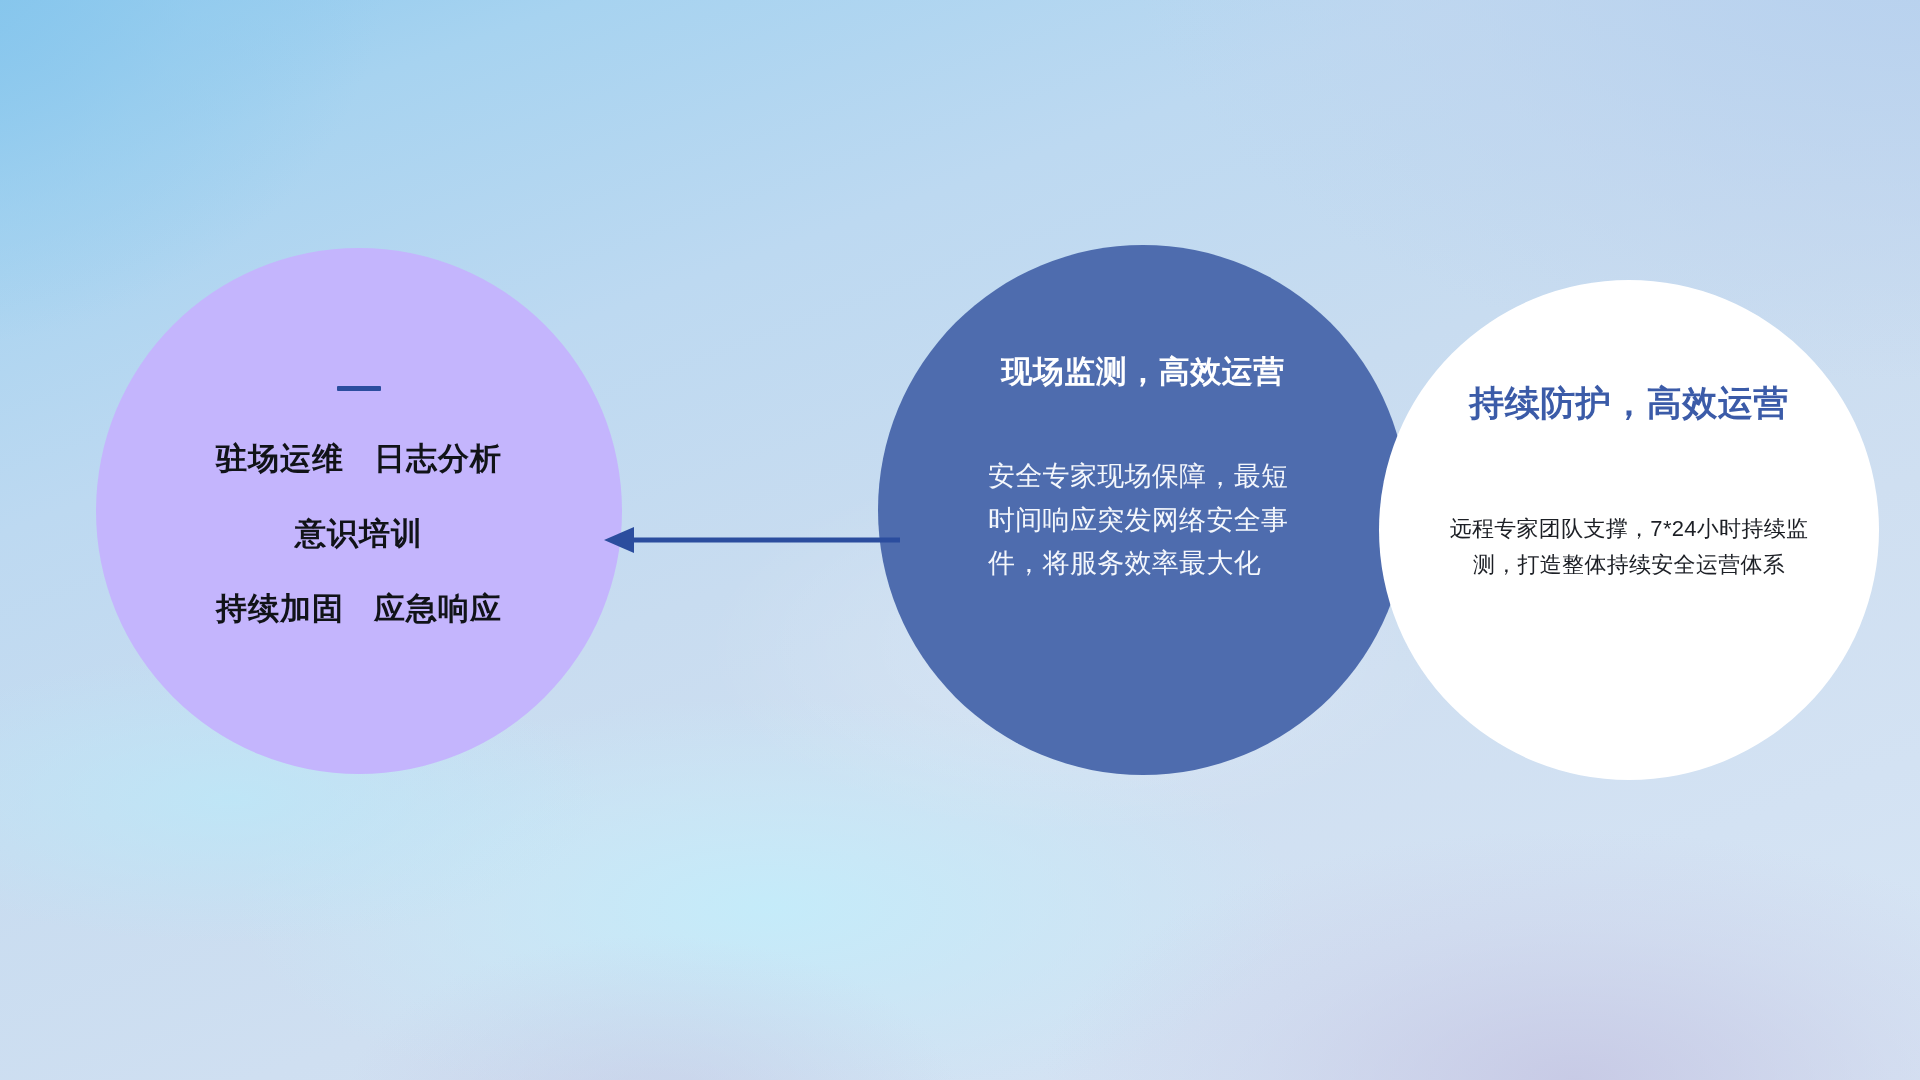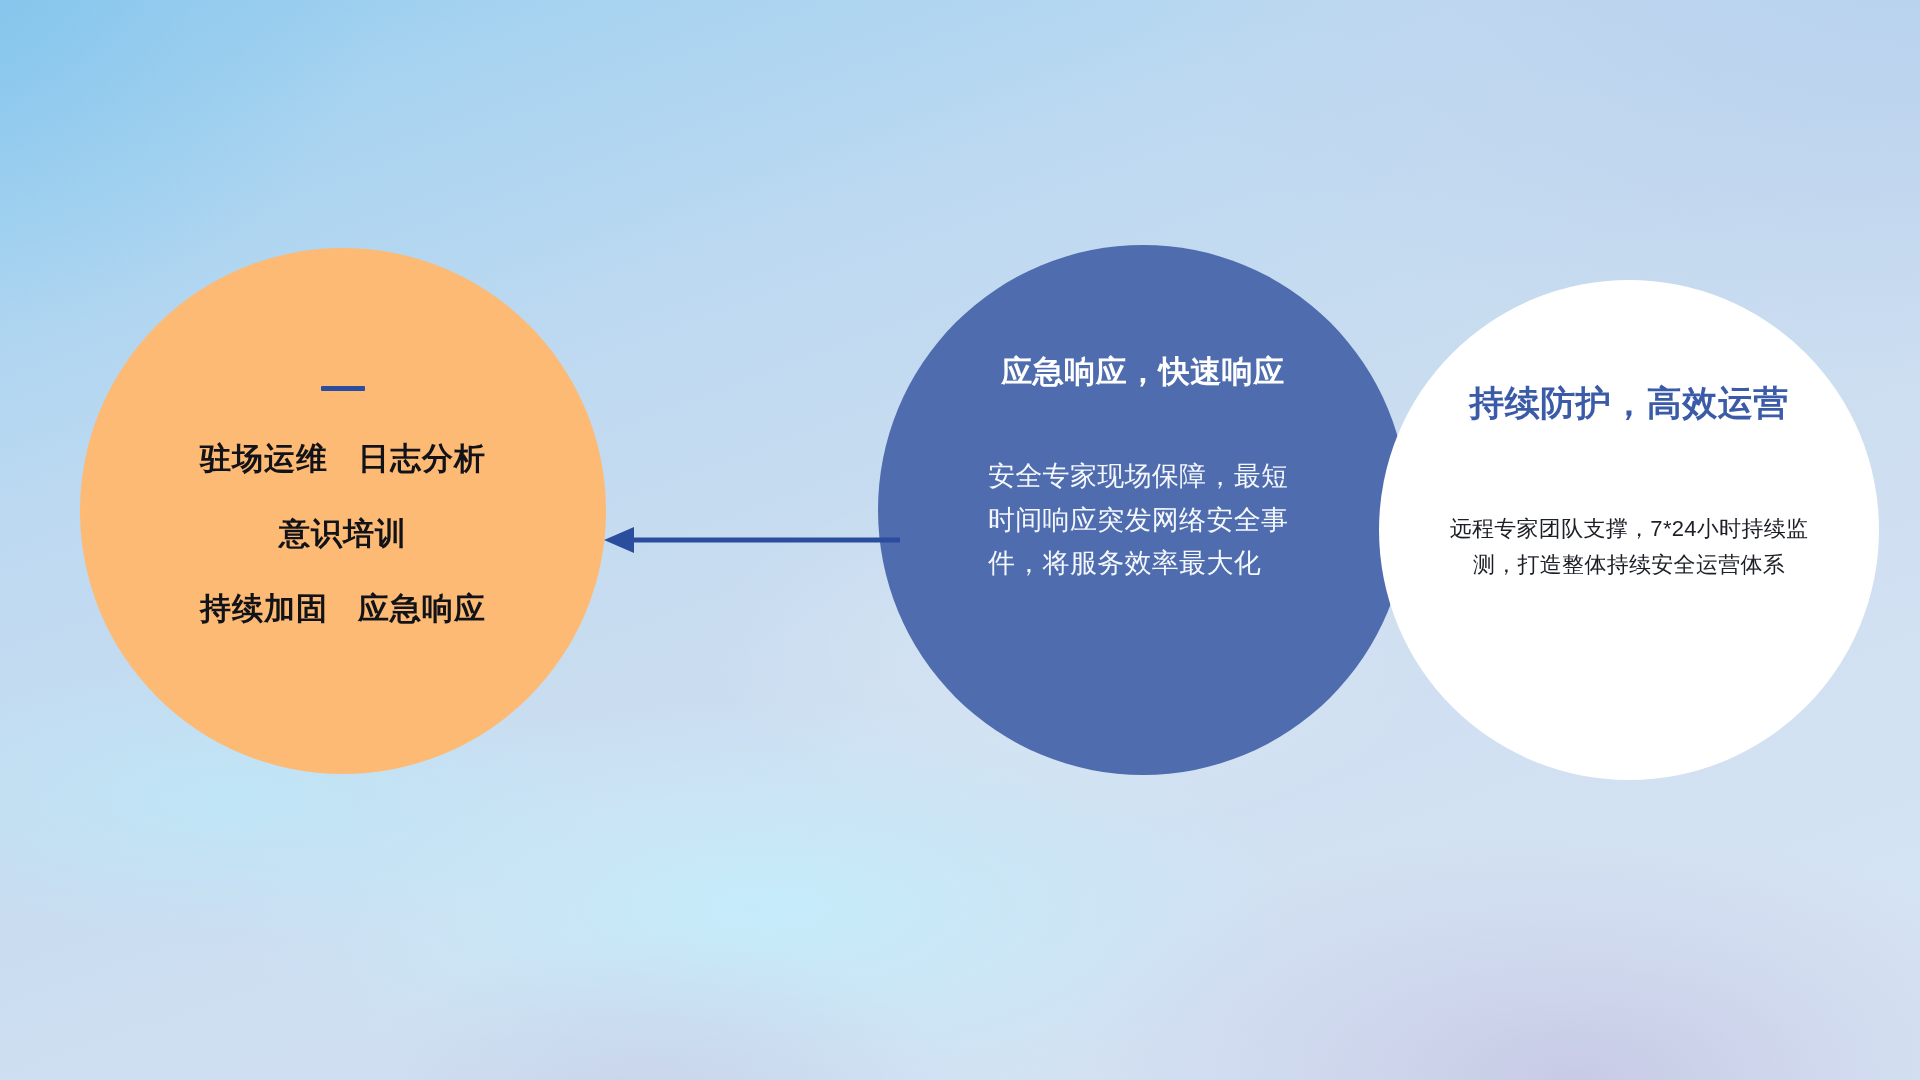--- a/index.html
+++ b/index.html
@@ -63,25 +63,25 @@
   }
 
   
   .circle {
     position: absolute;
     border-radius: 50%;
     box-sizing: border-box;
   }
 
   #circle-left {
-    left: 80px;
+    left: 96px;
     top: 248px;
     width: 526px;
     height: 526px;
-    background: #fdba74;
+    background: #c4b5fd;
     z-index: 3;
   }
 
   #circle-middle {
     left: 878px;
     top: 245px;
     width: 530px;
     height: 530px;
     background: #4e6cae;
     z-index: 4;
@@ -221,21 +221,21 @@
       </div>
 
       <div class="left-line">
         <span>持续加固</span><span class="gap"></span><span>应急响应</span>
       </div>
     </div>
   </div>
 
   <div id="circle-middle" class="circle">
     <div id="middle-content">
-      <div id="middle-title">应急响应，快速响应</div>
+      <div id="middle-title">现场监测，高效运营</div>
       <div id="middle-body">安全专家现场保障，最短时间响应突发网络安全事件，将服务效率最大化</div>
     </div>
   </div>
 
   <div id="circle-right" class="circle">
     <div id="right-content">
       <div id="right-title">持续防护，高效运营</div>
       <div id="right-body">远程专家团队支撑，7*24小时持续监测，打造整体持续安全运营体系</div>
     </div>
   </div>

